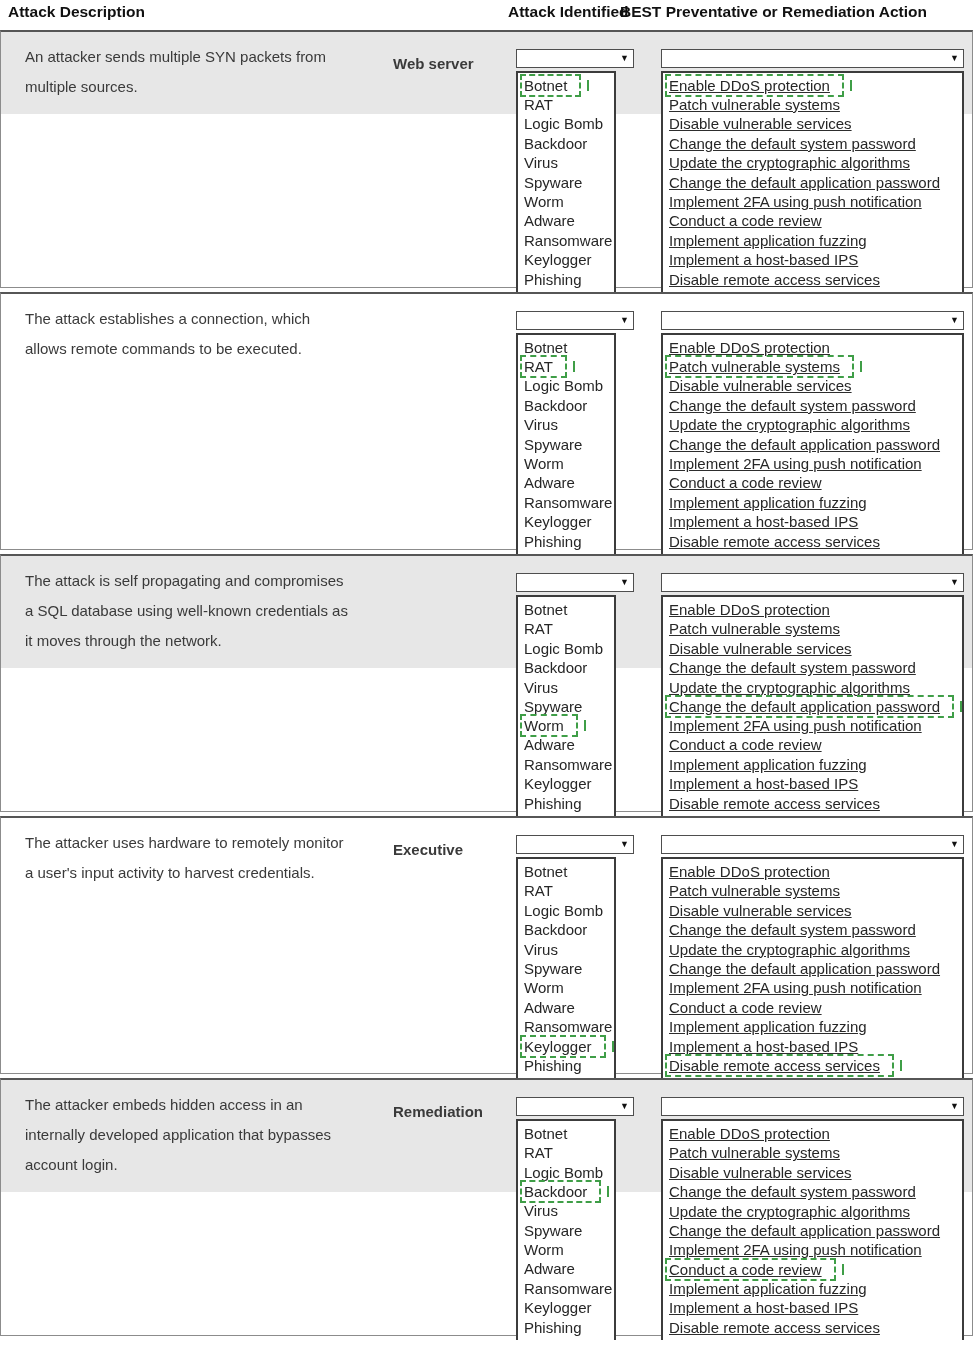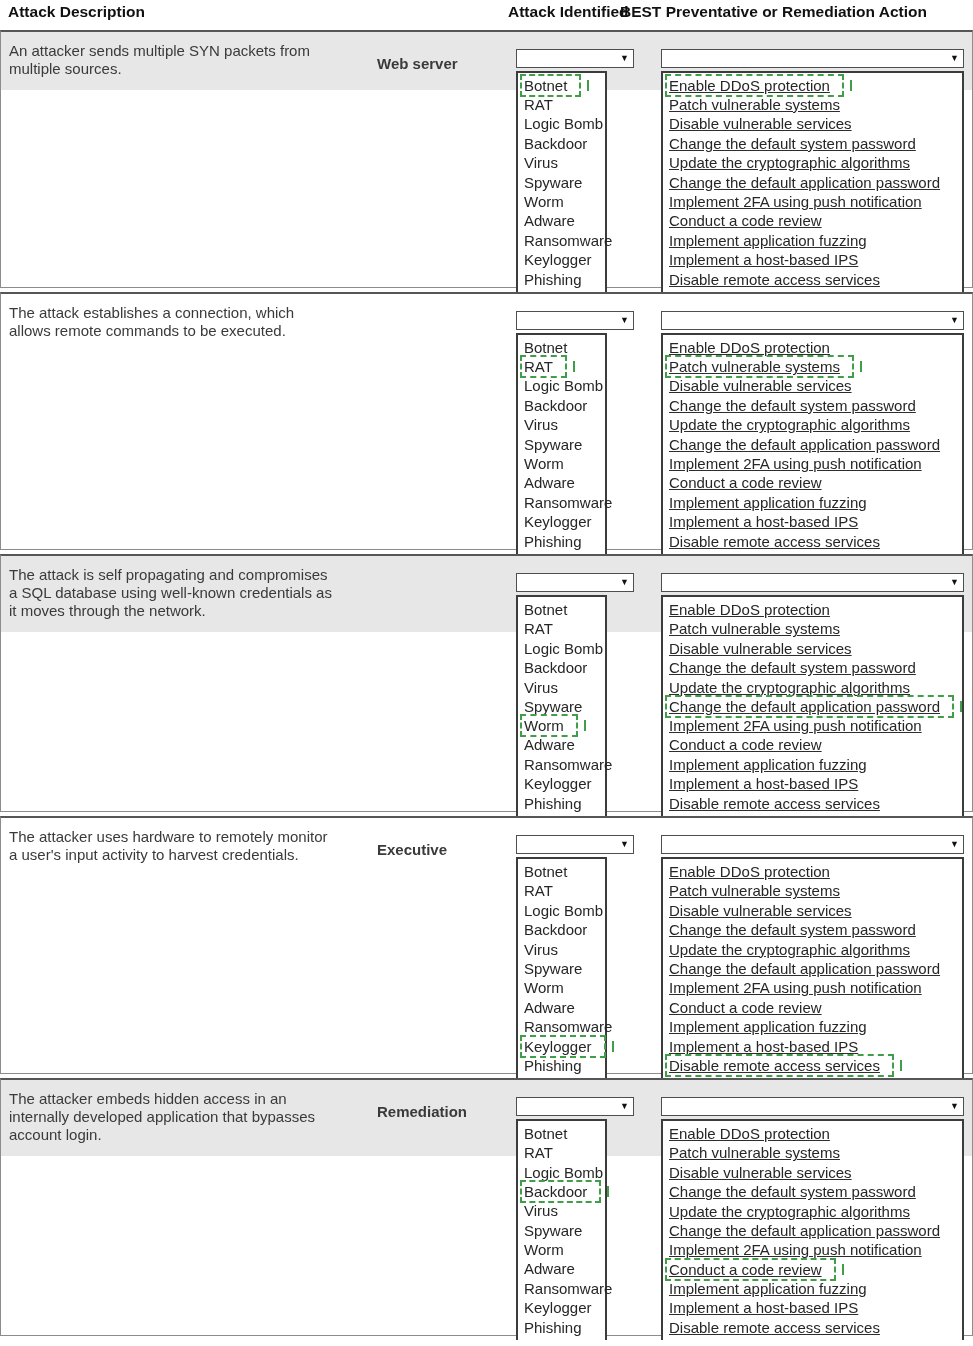--- a/index.html
+++ b/index.html
@@ -43,23 +43,23 @@
     box-sizing: border-box;
   }
   .band {
     display: flex;
     padding: 10px 0 12px 0;
     background: transparent;
   }
   .row-block.shaded .band { background: #e7e7e7; }
   .desc {
     width: 330px;
-    padding-left: 8px;
+    padding-left: 24px;
     font-size: 15px;
-    line-height: 18px;
+    line-height: 30px;
     color: #3a3a3a;
   }
   .target {
     width: 150px;
     padding-left: 38px;
     padding-top: 13px;
     font-size: 15px;
     color: #3a3a3a;
     font-weight: bold;
   }
@@ -93,21 +93,21 @@
     color: #111;
     line-height: 13px;
   }
   .listbox {
     margin-top: 3px;
     background: #ffffff;
     border: 2px solid #3c3c3c;
     box-sizing: border-box;
     padding: 3px 2px 3px 6px;
   }
-  .attack-col .listbox { width: 91px; }
+  .attack-col .listbox { width: 100px; }
   .action-col .listbox { width: 303px; text-decoration: underline; }
   .opt {
     font-size: 15px;
     line-height: 19.4px;
     color: #262626;
     white-space: nowrap;
   }
   .opt.hl {
     position: relative;
     width: fit-content;

